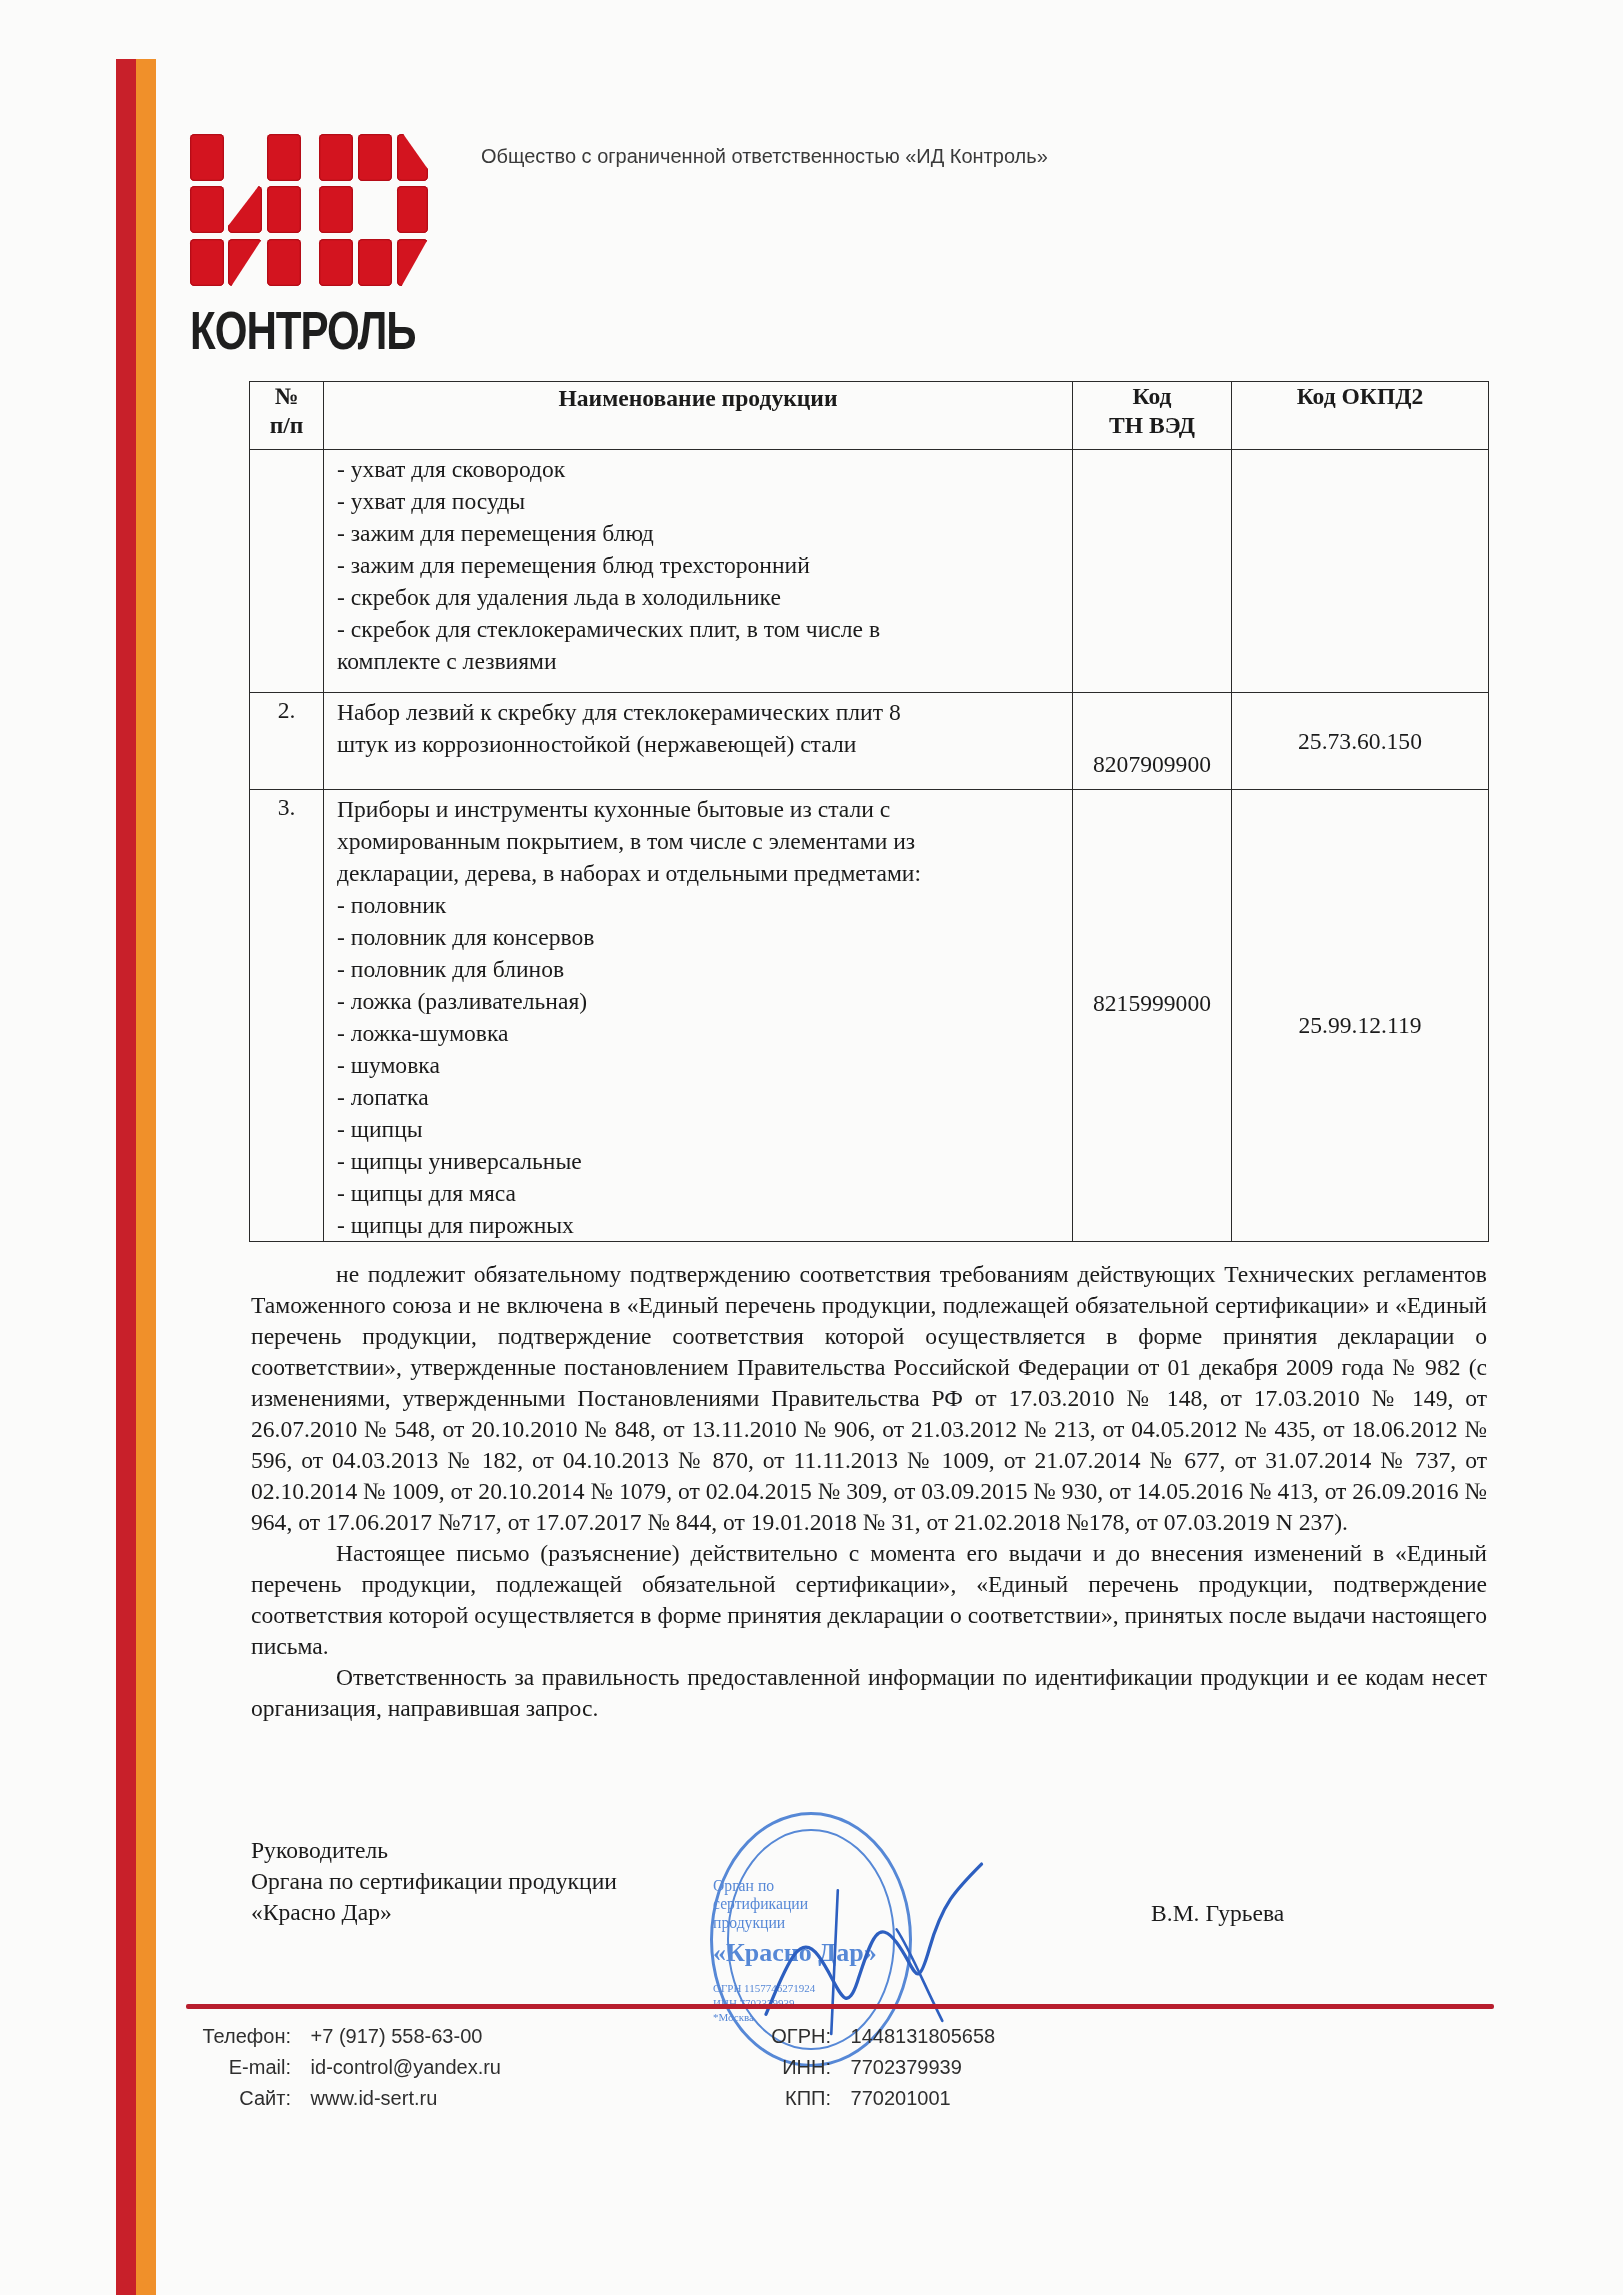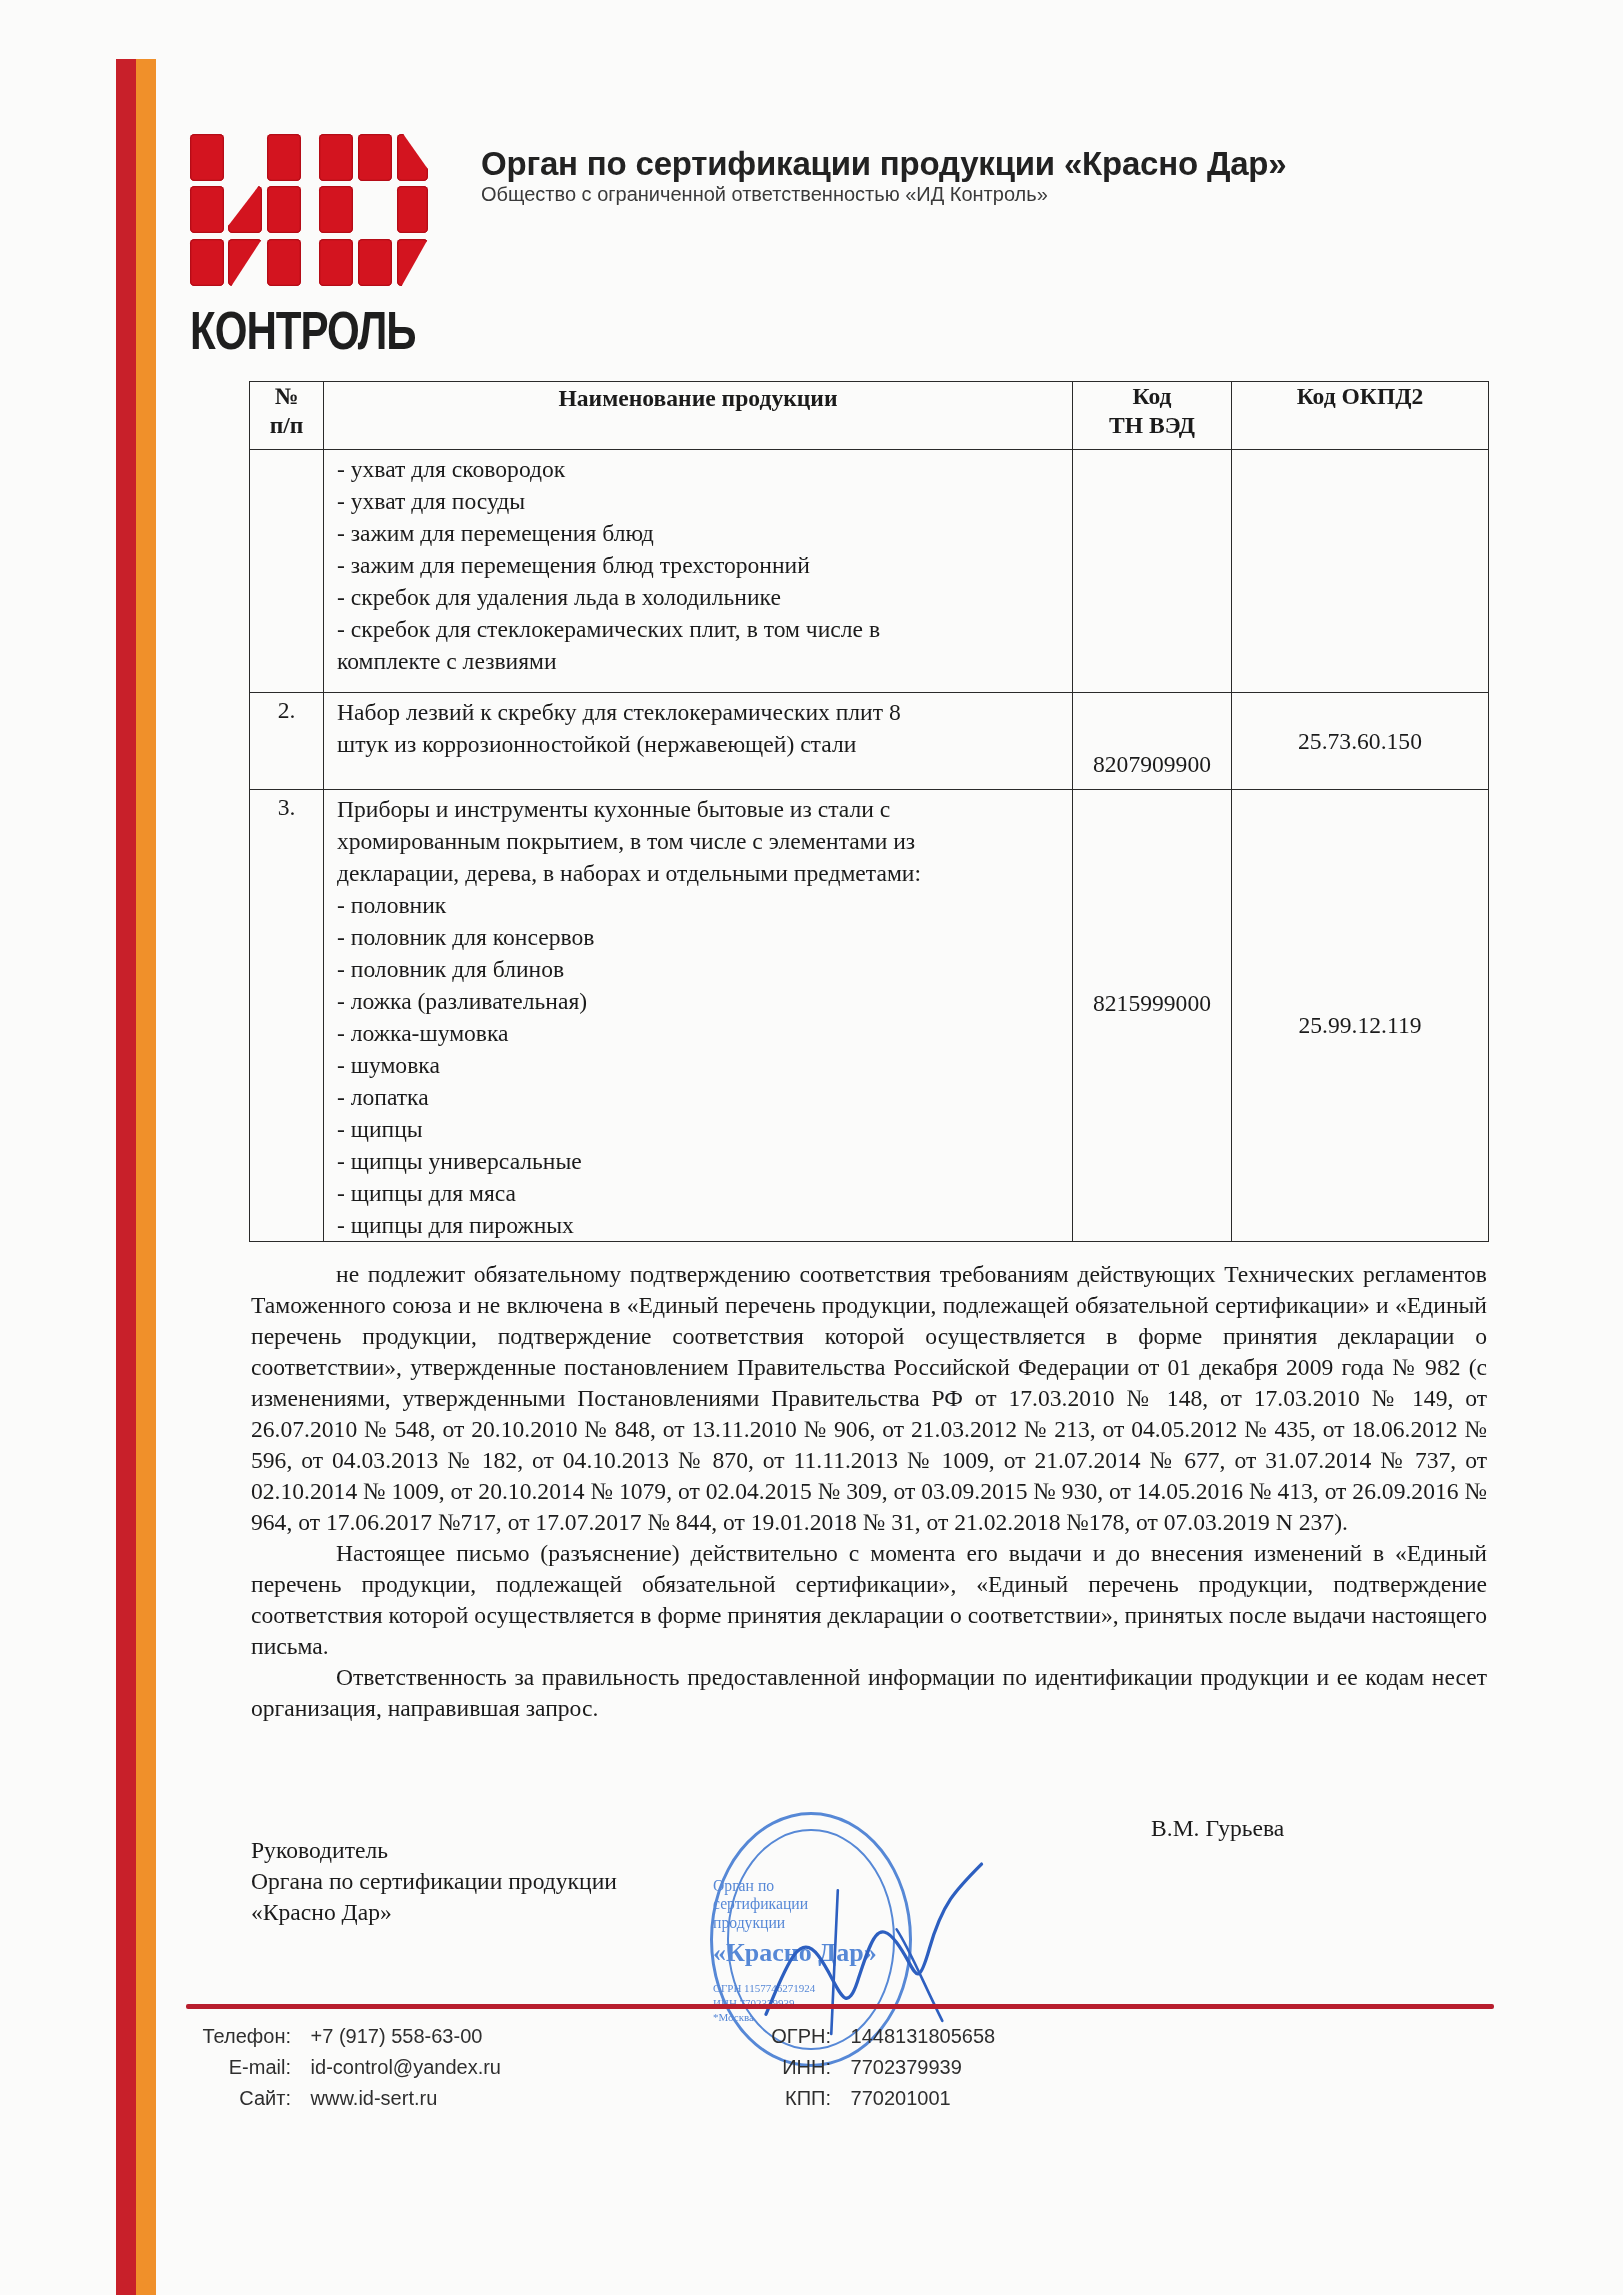--- a/index.html
+++ b/index.html
@@ -44,21 +44,21 @@
   .line { display: block; white-space: nowrap; }
 
   
   .body-text {
     position: absolute; left: 251px; top: 1259px; width: 1236px;
     font-size: 23.6px; line-height: 31px; text-align: justify;
   }
   .body-text p { margin: 0; text-indent: 85px; }
 
   .sign-block { position: absolute; left: 251px; top: 1835px; font-size: 23.6px; line-height: 31px; }
-  .signer-name { position: absolute; left: 1151px; top: 1815px; font-size: 23.6px; }
+  .signer-name { position: absolute; left: 1151px; top: 1900px; font-size: 23.6px; }
 
   
   .stamp {
     position: absolute; left: 710px; top: 1812px; width: 196px; height: 249px;
     border: 3.3px solid #3a74d0; border-radius: 50%; color: #3a74d0;
     font-family: Liberation Serif, serif; text-align: left; opacity: 0.85;
   }
   .stamp::before {
     content: ""; position: absolute; left: 14.4px; top: 14.4px; right: 14.4px; bottom: 14.4px;
     border: 2px solid #3a74d0; border-radius: 50%;
@@ -102,21 +102,20 @@
     <div class="tile" style="left:38px;top:105px;width:34px;height:47px;clip-path:polygon(0 0,100% 0,10% 100%,0 100%)"></div>
     <div class="tile" style="left:77px;top:105px;width:34px;height:47px"></div>
     <div class="tile" style="left:129px;top:105px;width:34px;height:47px"></div>
     <div class="tile" style="left:168px;top:105px;width:34px;height:47px"></div>
     <div class="tile" style="left:207px;top:105px;width:31px;height:47px;clip-path:polygon(0 0,100% 0,15% 100%,0 100%)"></div>
   </div>
   <div class="logo-word">КОНТРОЛЬ</div>
 </div>
 
 <div class="header-text">
-  <div class="org-title">Орган по сертификации продукции «Красно Дар»</div>
   <div class="org-sub">Общество с ограниченной ответственностью «ИД Контроль»</div>
 </div>
 
 <table class="products">
   <thead>
     <tr>
       <th class="c-num">
         <span class="line">№</span>
         <span class="line">п/п</span>
       </th>

